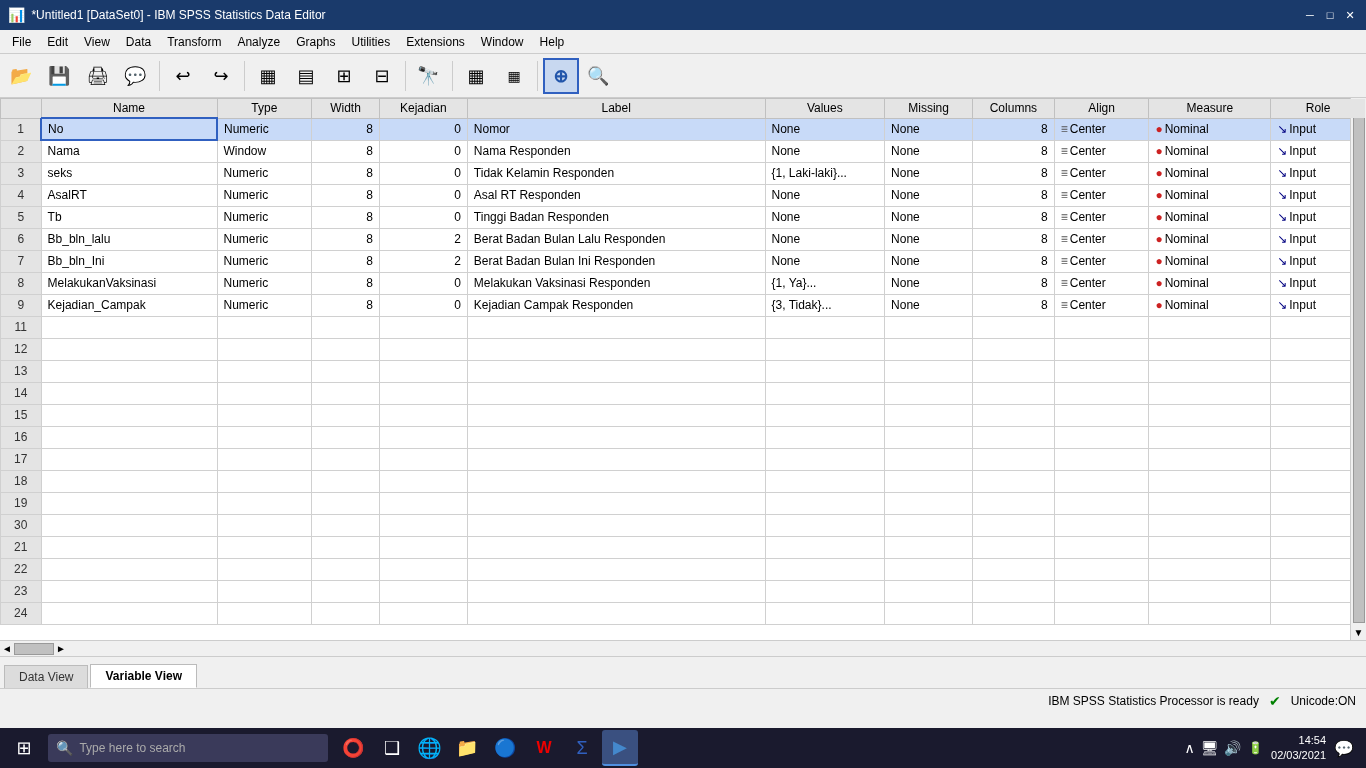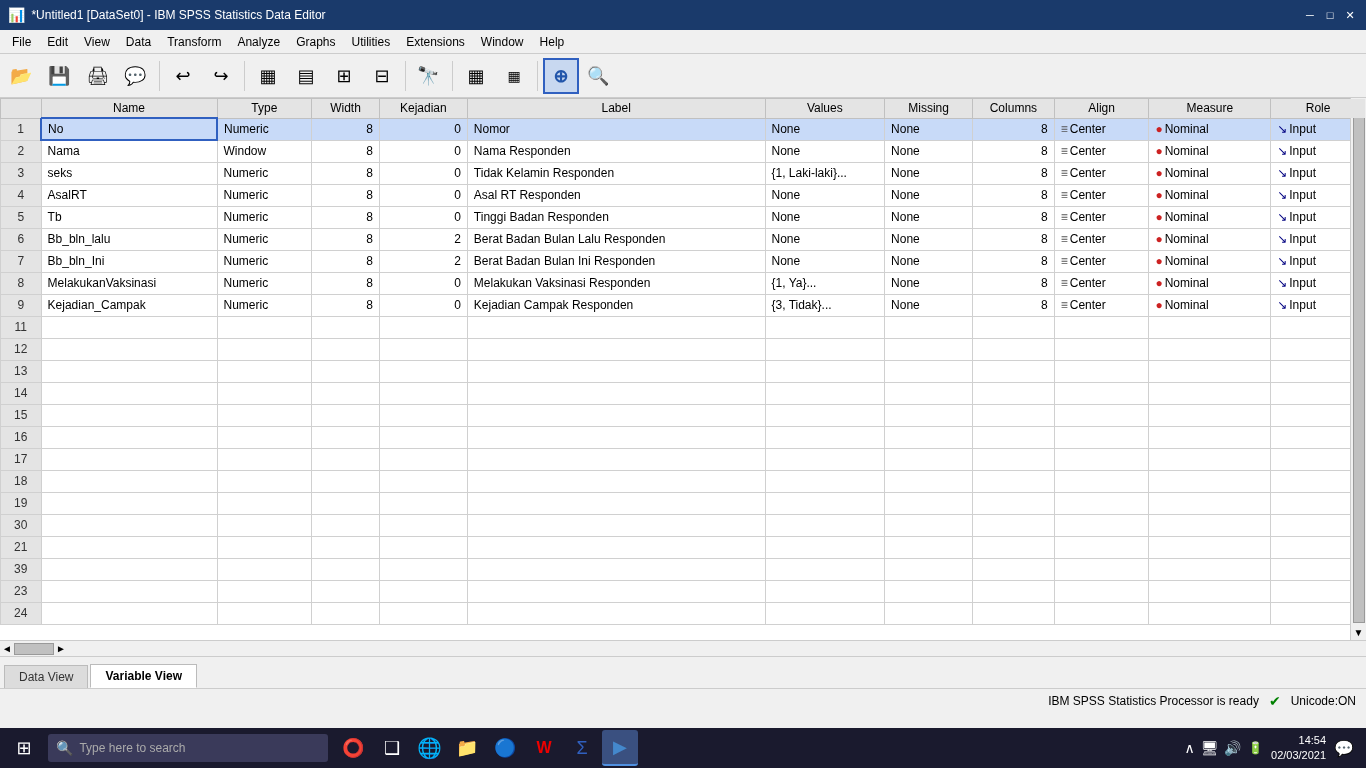--- a/index.html
+++ b/index.html
@@ -633,21 +633,21 @@
       <td></td>
       <td></td>
       <td></td>
       <td></td>
       <td></td>
       <td></td>
       <td></td>
       <td></td>
     </tr>
           <tr>
-      <td class="row-num">39</td>
+      <td class="row-num">22</td>
       <td></td>
       <td></td>
       <td></td>
       <td></td>
       <td></td>
       <td></td>
       <td></td>
       <td></td>
       <td></td>
       <td></td>

